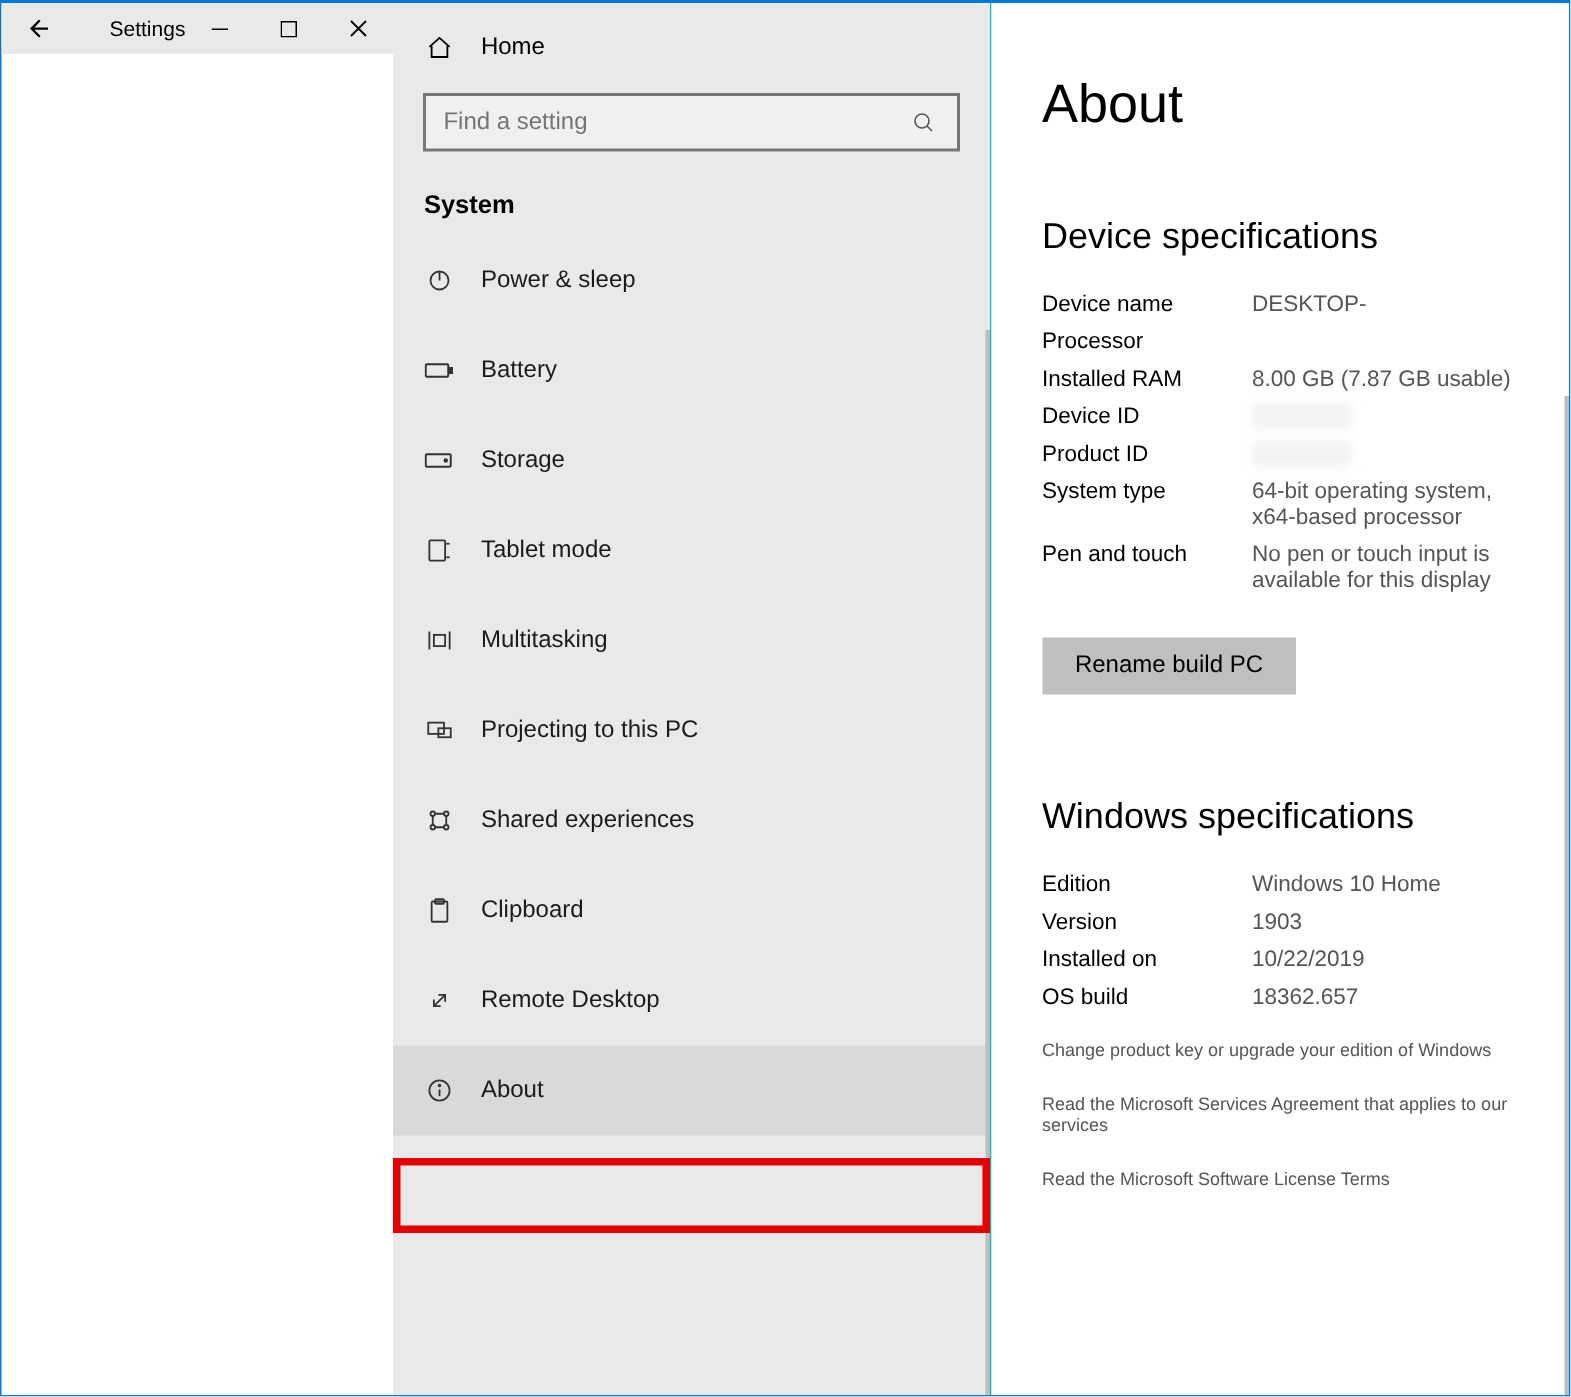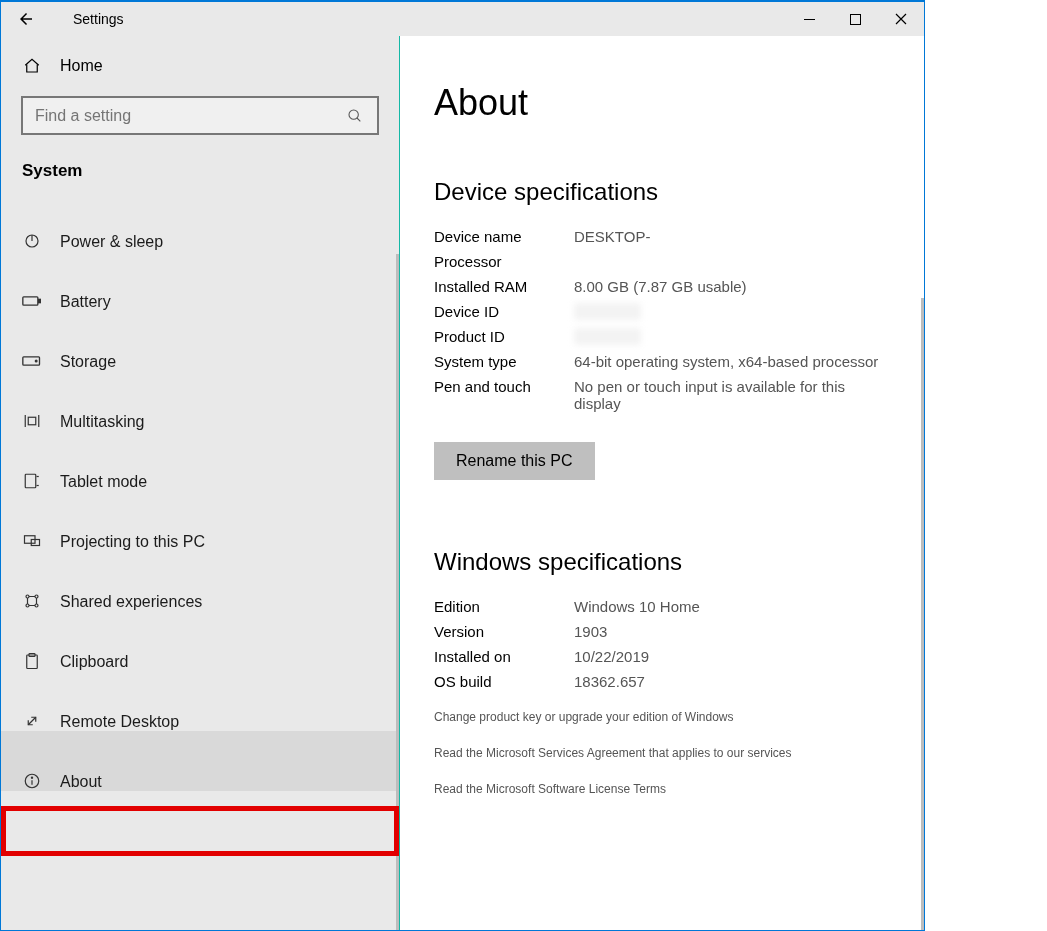--- a/index.html
+++ b/index.html
@@ -1,34 +1,34 @@
 <!DOCTYPE html>
 <html><head>
   <meta charset="utf-8">
   <style>
     *{box-sizing:border-box;margin:0;padding:0;}
     html,body{width:1047px;height:931px;font-family:"Segoe UI",Tahoma,sans-serif;font-size:15px;color:#000;overflow:hidden;}
-    .window{width:925px;height:931px;display:flex;flex-direction:column;border:1px solid #0078d7;border-top:2px solid #0078d7;background:#fff;}
+    .window{width:1047px;height:931px;display:flex;border:1px solid #0078d7;border-top:2px solid #0078d7;background:#fff;}
     .titlebar{height:34px;display:flex;align-items:center;background:#e9e9e9;}
     .titlebar .back{width:50px;height:34px;display:flex;align-items:center;justify-content:center;}
     .titlebar .title{flex:0 0 auto;margin-left:22px;font-size:14px;}
     .titlebar .spacer{flex:1;}
     .titlebar .winbtn{width:46px;height:34px;display:flex;align-items:center;justify-content:center;}
     .body{flex:1;display:flex;overflow:hidden;}
     .sidebar{width:399px;background:#e9e9e9;display:flex;flex-direction:column;position:relative;border-right:1px solid #14b8a6;}
     .nav-item{display:flex;align-items:center;height:60px;padding-left:21px;}
     .nav-item .icon{width:20px;height:20px;flex:0 0 20px;display:flex;align-items:center;justify-content:center;}
     .nav-item .label{margin-left:18px;font-size:16px;}
     .search-wrap{padding:0 20px;margin-top:0px;margin-bottom:14px;}
     .search{width:100%;height:39px;border:2px solid #777;background:#f0f0f0;display:flex;align-items:center;padding:0 12px;}
     .search input{flex:1;border:none;outline:none;background:transparent;font-size:16px;color:#555;}
     .search .sicon{width:20px;display:flex;align-items:center;justify-content:center;color:#555;}
     .cat-header{padding:12px 21px 10px 21px;font-weight:600;font-size:17px;}
     .sidebar-list{flex:1;overflow:hidden;position:relative;}
-    .sidebar-item{display:flex;align-items:flex-end;height:60px;padding-left:21px;}
+    .sidebar-item{display:flex;align-items:center;height:60px;padding-left:21px;}
     .sidebar-item .icon{width:20px;height:20px;flex:0 0 20px;display:flex;align-items:center;justify-content:center;color:#333;}
     .sidebar-item .label{margin-left:18px;font-size:16px;color:#1b1b1b;}
     .sidebar-item.active{background:#d9d9d9;}
     .sidebar-scroll-ind{position:absolute;right:0;top:218px;bottom:0;width:3px;background:#bdbdbd;}
     .highlight-box{position:absolute;border:5px solid #e20000;pointer-events:none;}
 
     .main{flex:1;background:#fff;padding:46px 34px 0 34px;overflow:hidden;position:relative;}
     h1{font-weight:300;font-size:36px;margin-bottom:54px;}
     h2{font-weight:400;font-size:24px;margin-bottom:18px;}
     .spec-table{margin-bottom:12px;}
@@ -120,36 +120,36 @@
               <svg width="20" height="14" viewBox="0 0 24 14" fill="none" stroke="#333" stroke-width="1.6">
                 <rect x="1" y="2" width="20" height="10" rx="1"></rect>
                 <circle cx="17" cy="7" r="1" fill="#333"></circle>
               </svg>
             </span>
           <span class="label">Storage</span>
         </div>
         <div class="sidebar-item">
           <span class="icon">
               <svg width="18" height="18" viewBox="0 0 24 24" fill="none" stroke="#333" stroke-width="1.6">
+                <rect x="3" y="3" width="14" height="18" rx="1"></rect>
+                <line x1="18" y1="6" x2="21" y2="6"></line>
+                <line x1="18" y1="18" x2="21" y2="18"></line>
+              </svg>
+            </span>
+          <span class="label">Tablet mode</span>
+        </div>
+        <div class="sidebar-item">
+          <span class="icon">
+              <svg width="18" height="18" viewBox="0 0 24 24" fill="none" stroke="#333" stroke-width="1.6">
                 <line x1="3" y1="4" x2="3" y2="20"></line>
                 <line x1="21" y1="4" x2="21" y2="20"></line>
                 <rect x="7" y="7" width="10" height="10"></rect>
               </svg>
             </span>
           <span class="label">Multitasking</span>
-        </div>
-        <div class="sidebar-item">
-          <span class="icon">
-              <svg width="18" height="18" viewBox="0 0 24 24" fill="none" stroke="#333" stroke-width="1.6">
-                <rect x="3" y="3" width="14" height="18" rx="1"></rect>
-                <line x1="18" y1="6" x2="21" y2="6"></line>
-                <line x1="18" y1="18" x2="21" y2="18"></line>
-              </svg>
-            </span>
-          <span class="label">Tablet mode</span>
         </div>
         <div class="sidebar-item">
           <span class="icon">
               <svg width="18" height="18" viewBox="0 0 24 24" fill="none" stroke="#333" stroke-width="1.6">
                 <rect x="2" y="5" width="14" height="10"></rect>
                 <rect x="11" y="10" width="11" height="8"></rect>
               </svg>
             </span>
           <span class="label">Projecting to this PC</span>
         </div>
@@ -224,21 +224,21 @@
           </div>
         <div class="spec-row">
             <div class="k">System type</div>
             <div class="v">64-bit operating system, x64-based processor</div>
           </div>
         <div class="spec-row">
             <div class="k">Pen and touch</div>
             <div class="v">No pen or touch input is available for this display</div>
           </div>
       </div>
-      <button class="rename-btn">Rename this PC</button>
+      <button class="rename-btn">Rename build PC</button>
 
       <div class="wsection">
         <h2>Windows specifications</h2>
         <div class="spec-table">
           <div class="spec-row">
               <div class="k">Edition</div>
               <div class="v">Windows 10 Home</div>
             </div>
           <div class="spec-row">
               <div class="k">Version</div>

